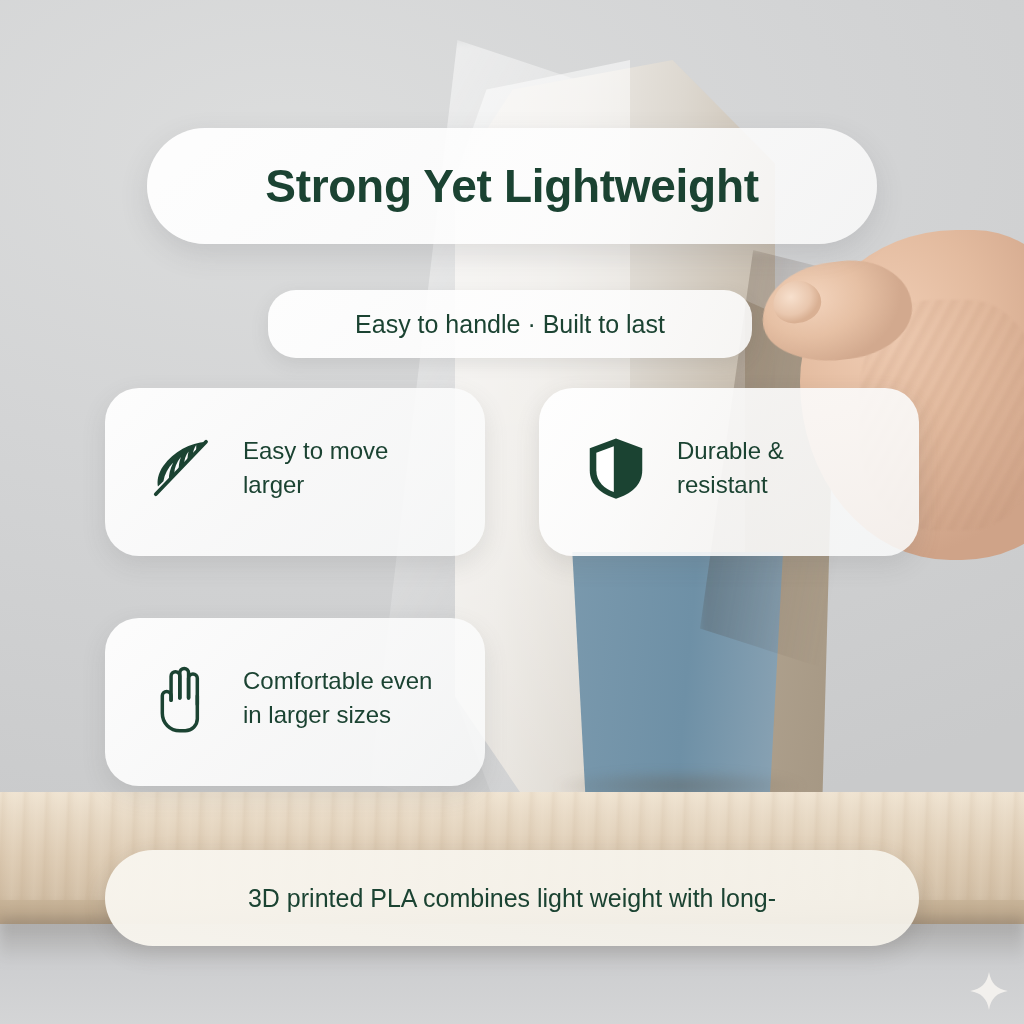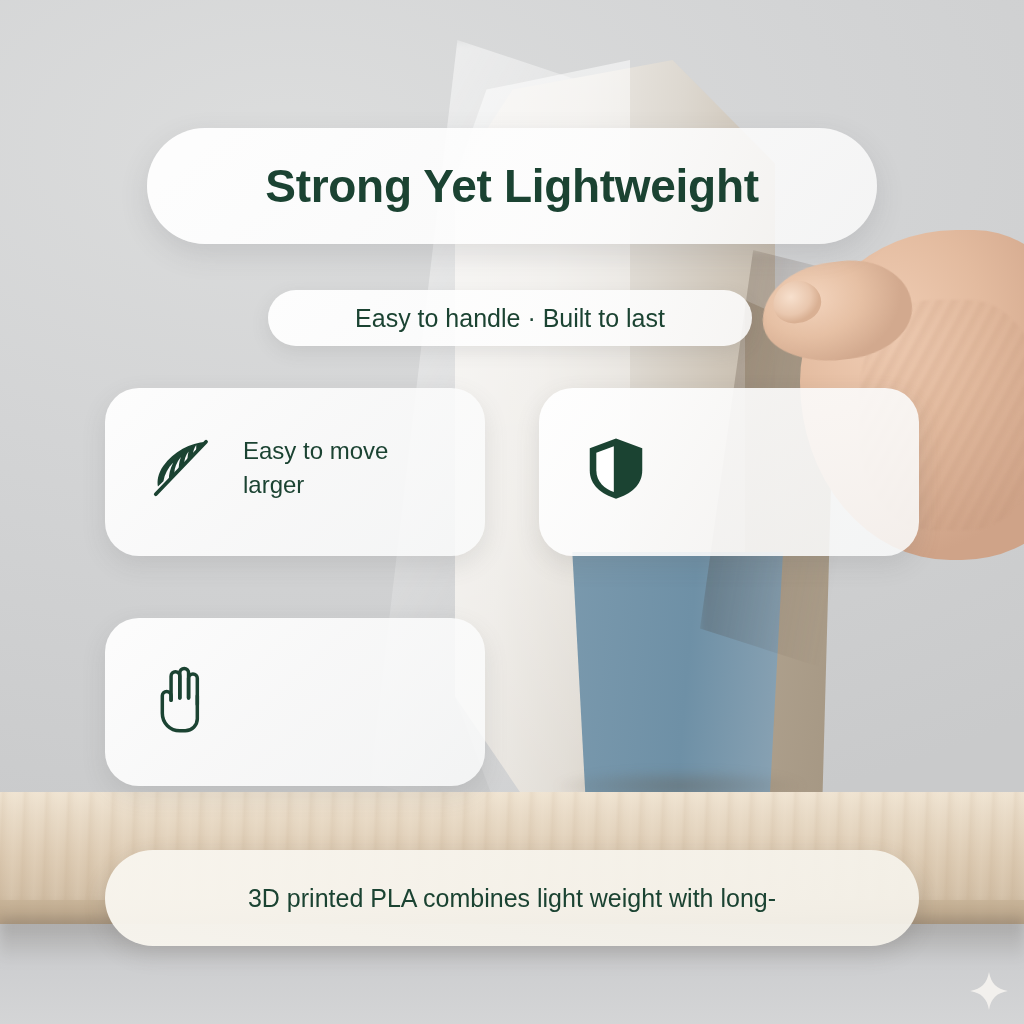--- a/index.html
+++ b/index.html
@@ -162,21 +162,21 @@
   .title-text {
     font-size: 46px;
     font-weight: 700;
     color: #1b4332;
     letter-spacing: -0.3px;
     white-space: nowrap;
   }
 
   .pill-sub {
     position: absolute;
-    left: 268px; top: 290px; width: 484px; height: 56px;
+    left: 268px; top: 290px; width: 484px; height: 68px;
     border-radius: 28px;
     background: linear-gradient(135deg, rgba(255,255,255,0.95) 0%, rgba(252,252,252,0.88) 100%);
     box-shadow: 0 6px 18px rgba(90,90,95,0.13);
     display: flex; align-items: center; justify-content: center;
   }
   .sub-text {
     font-size: 25px;
     color: #1b4332;
     white-space: nowrap;
   }
@@ -276,35 +276,43 @@
         <span>larger</span>
       </span>
     </div>
 
     <div class="card">
       <span class="card-icon">
         <svg viewBox="0 0 64 64" aria-hidden="true">
           <path d="M32 5 L56 14 v20 c0 14 -11 22 -24 26 C19 56 8 48 8 34 V14 Z" fill="#1b4332"></path>
           <path d="M30 12 L14 18 v16 c0 11 8 17 16 20 Z" fill="#ffffff"></path>
         </svg>
+      </span>
+      <span class="card-label">
+        <span>Durable &amp;</span><br>
+        <span>resistant</span>
       </span>
     </div>
 
 
     <div class="card">
       <span class="card-icon">
         <svg viewBox="0 0 64 64" aria-hidden="true">
           <g fill="none" stroke="#1b4332" stroke-width="3.2" stroke-linecap="round" stroke-linejoin="round">
             <path d="M22 34 V12 a4 4 0 0 1 8 0 v20"></path>
             <path d="M30 32 V9 a4 4 0 0 1 8 0 v23"></path>
             <path d="M38 32 V14 a4 4 0 0 1 8 0 v24"></path>
             <path d="M22 34 v-4 a4 4 0 0 0 -8 0 v16 c0 9 7 16 16 16 h5 c6 0 11 -5 11 -11 V30"></path>
           </g>
         </svg>
       </span>
+      <span class="card-label">
+        <span>Comfortable even</span><br>
+        <span>in larger sizes</span>
+      </span>
     </div>
 
   </div>
 
   <div class="pill-footer">
     <div class="footer-text">
       <span>3D printed PLA combines light weight with long-</span><br>
     </div>
   </div>
 

